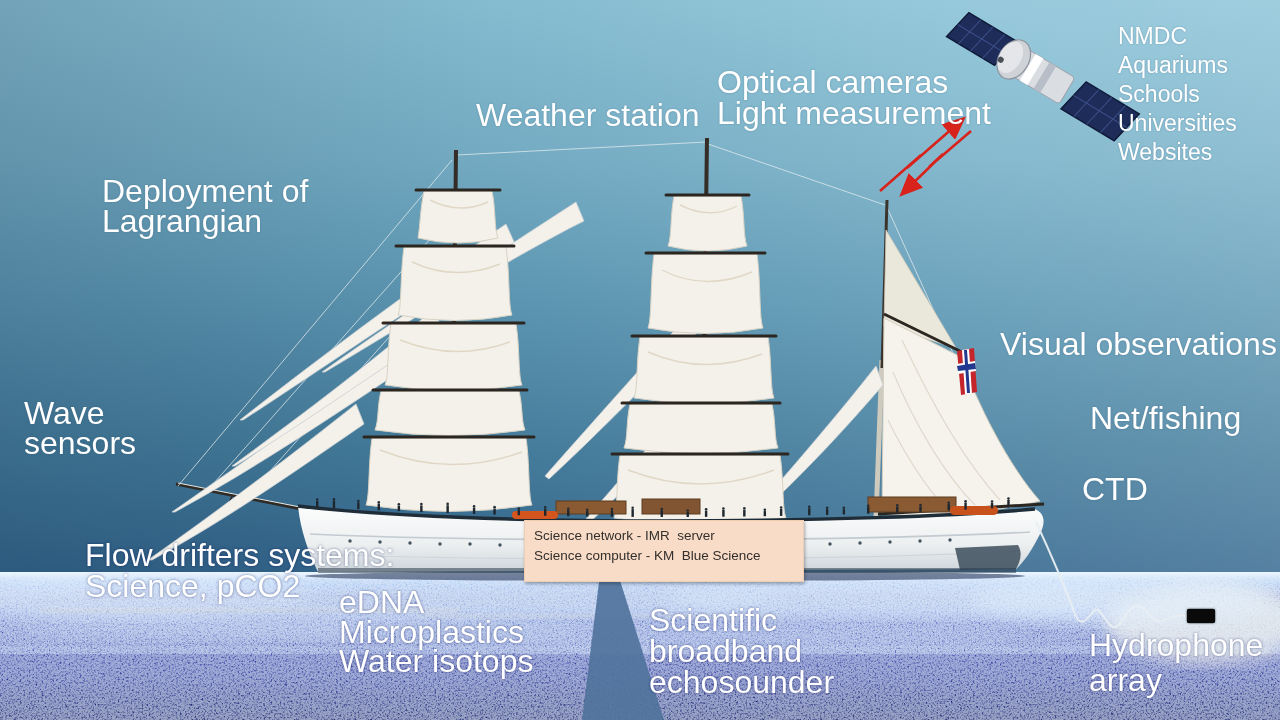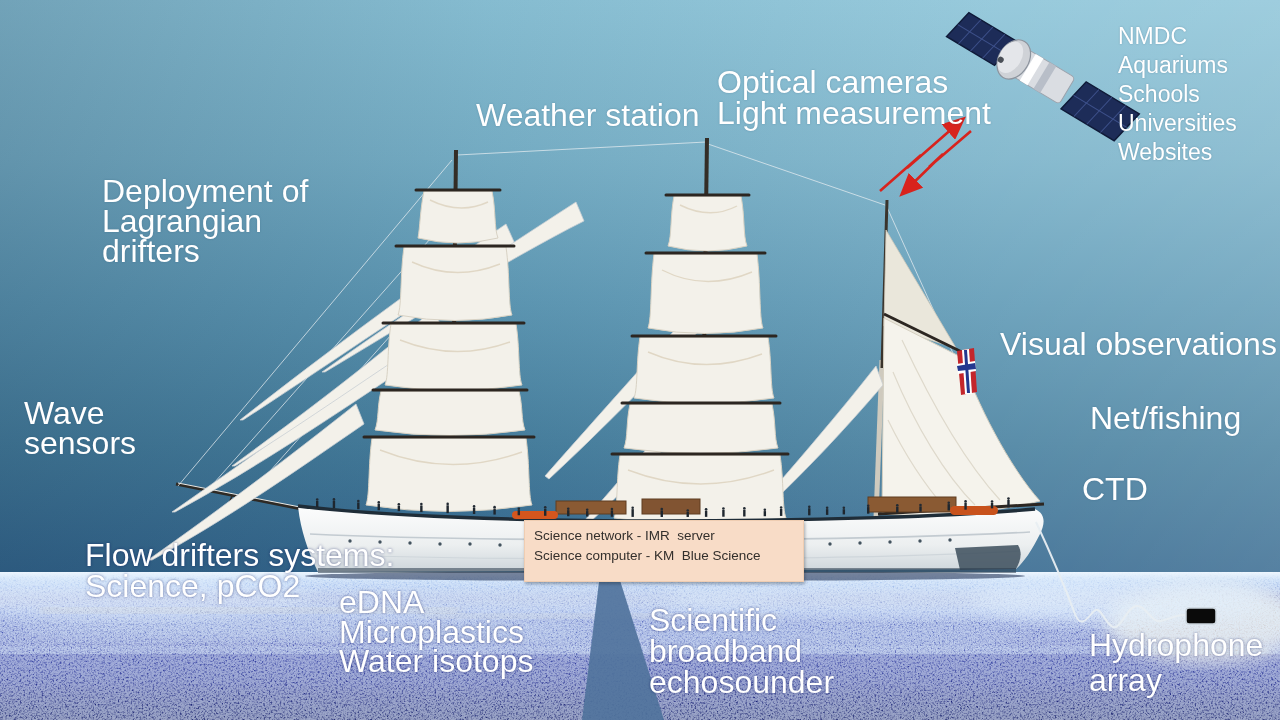--- a/index.html
+++ b/index.html
@@ -324,21 +324,20 @@
     <path d="M1036,522 C1050,552 1066,590 1075,614 C1080,627 1086,621 1093,612
              C1100,603 1105,624 1113,627 C1121,630 1127,606 1137,606
              C1147,606 1151,623 1161,621 C1170,619 1177,614 1186,615" fill="none" stroke="#e8eef2" stroke-width="2" opacity="0.95"></path>
     <rect x="1186" y="608" width="30" height="16" rx="3" fill="#0a0a0a" stroke="#cdd6de" stroke-width="1.5"></rect>
   </g>
 </svg>
 
 <div class="lbl" style="left:102px;top:176px;">
   <div class="ln">Deployment of</div>
   <div class="ln">Lagrangian</div>
-  <div class="ln">drifters</div>
 </div>
 
 <div class="lbl" style="left:476px;top:100px;text-align:center;">
   <div class="ln">Weather station</div>
 </div>
 
 <div class="lbl" style="left:717px;top:67px;line-height:31px;">
   <div class="ln">Optical cameras</div>
   <div class="ln">Light measurement</div>
 </div>

